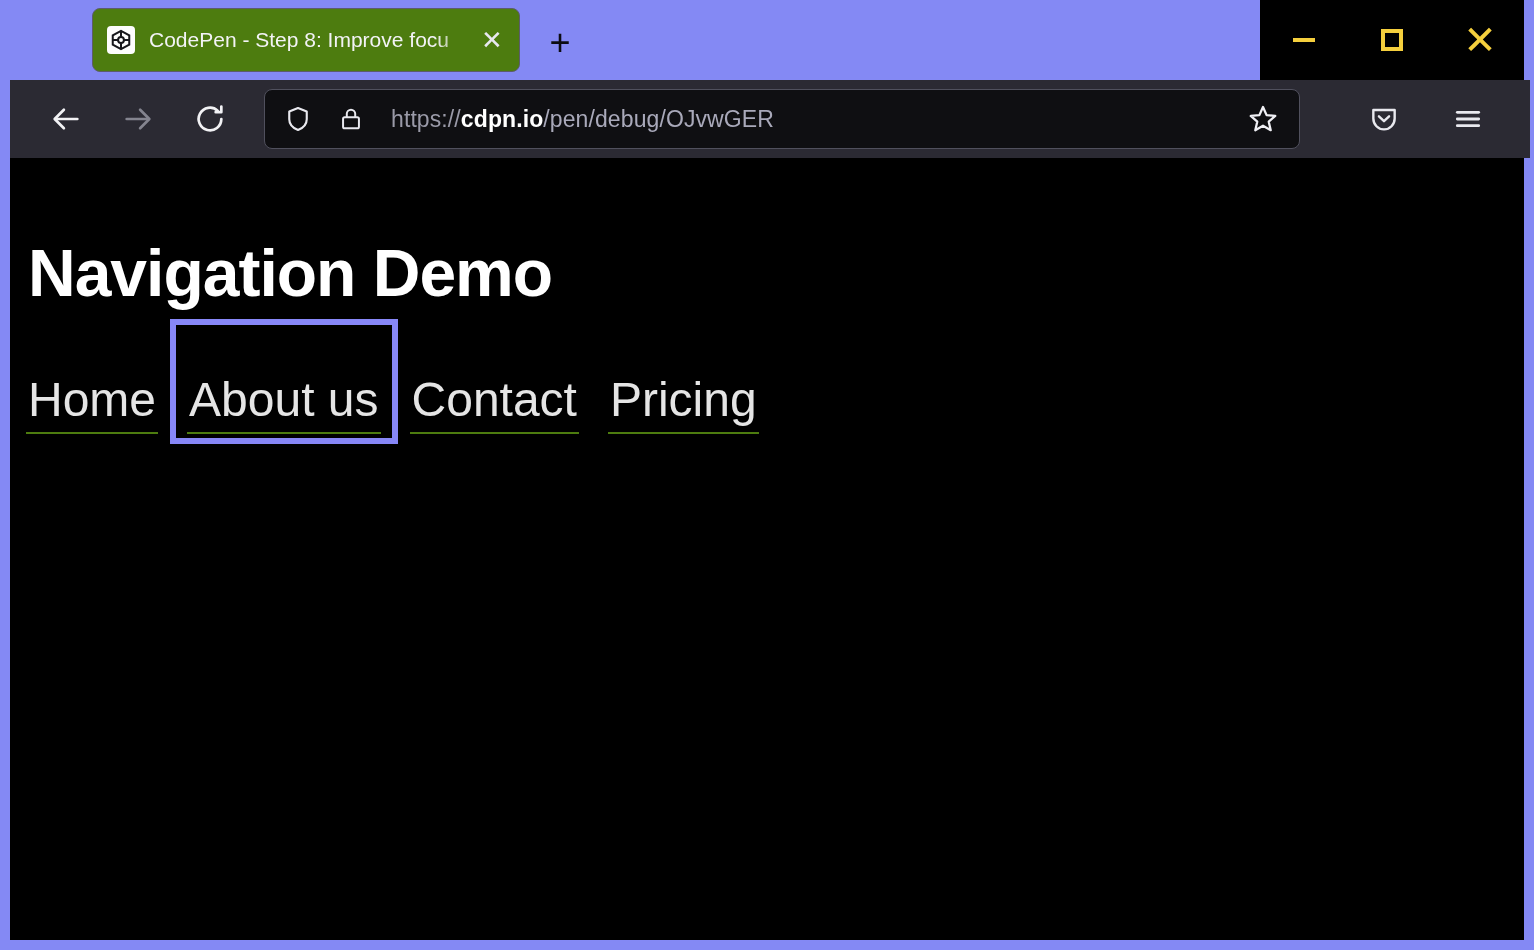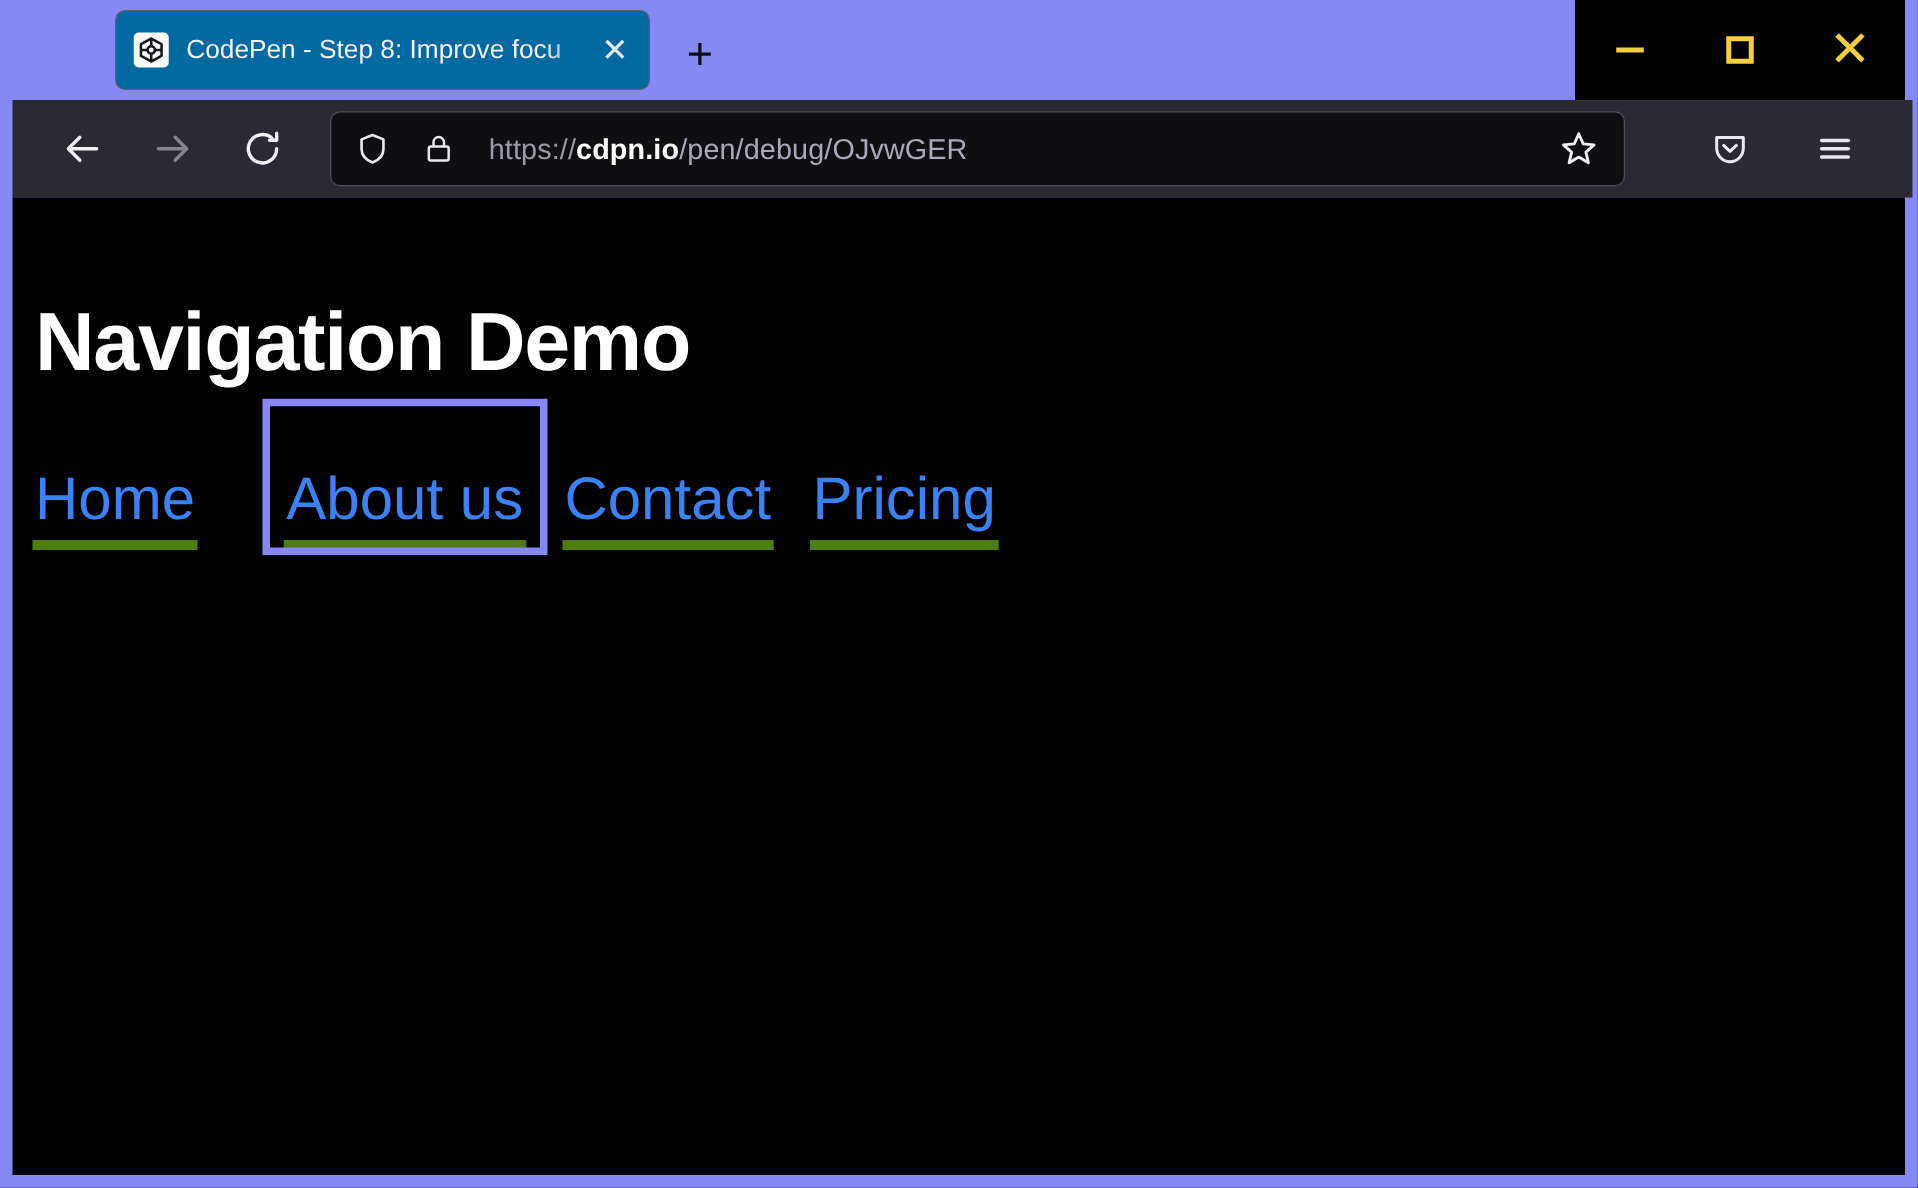--- a/index.html
+++ b/index.html
@@ -31,21 +31,21 @@
     display: flex;
     align-items: flex-end;
   }
 
   .tab {
     position: absolute;
     left: 92px;
     top: 8px;
     width: 428px;
     height: 64px;
-    background: #0369a1;
+    background: #4d7c0f;
     border-radius: 8px;
     border: 1px solid #5c5c6b;
     display: flex;
     align-items: center;
     padding: 0 10px 0 14px;
     overflow: hidden;
   }
 
   .tab-favicon {
     flex: 0 0 28px;
@@ -232,40 +232,39 @@
   }
 
   .nav {
     margin: 68px 0 0 16px;
     display: flex;
     align-items: flex-start;
   }
 
   .nav a {
     display: inline-block;
-    color: #3b82f6;
+    color: #e5e5e5;
     font-size: 48px;
     line-height: 1;
     text-decoration: none;
-    border-bottom: 8px solid #4d7c0f;
+    border-bottom: 2px solid #4d7c0f;
     padding: 2px 2px 8px 2px;
     margin-right: 29px;
     white-space: nowrap;
   }
 
   .nav a.focused {
     outline: 6px solid #8787f7;
     outline-offset: 48px;
   }
 
   
   .nav a.focused {
     outline: none;
     position: relative;
-    margin-left: 40px;
   }
   .nav a.focused::after {
     content: "";
     position: absolute;
     left: -17px;
     right: -17px;
     top: -55px;
     bottom: -12px;
     border: 6px solid #8787f7;
     pointer-events: none;

